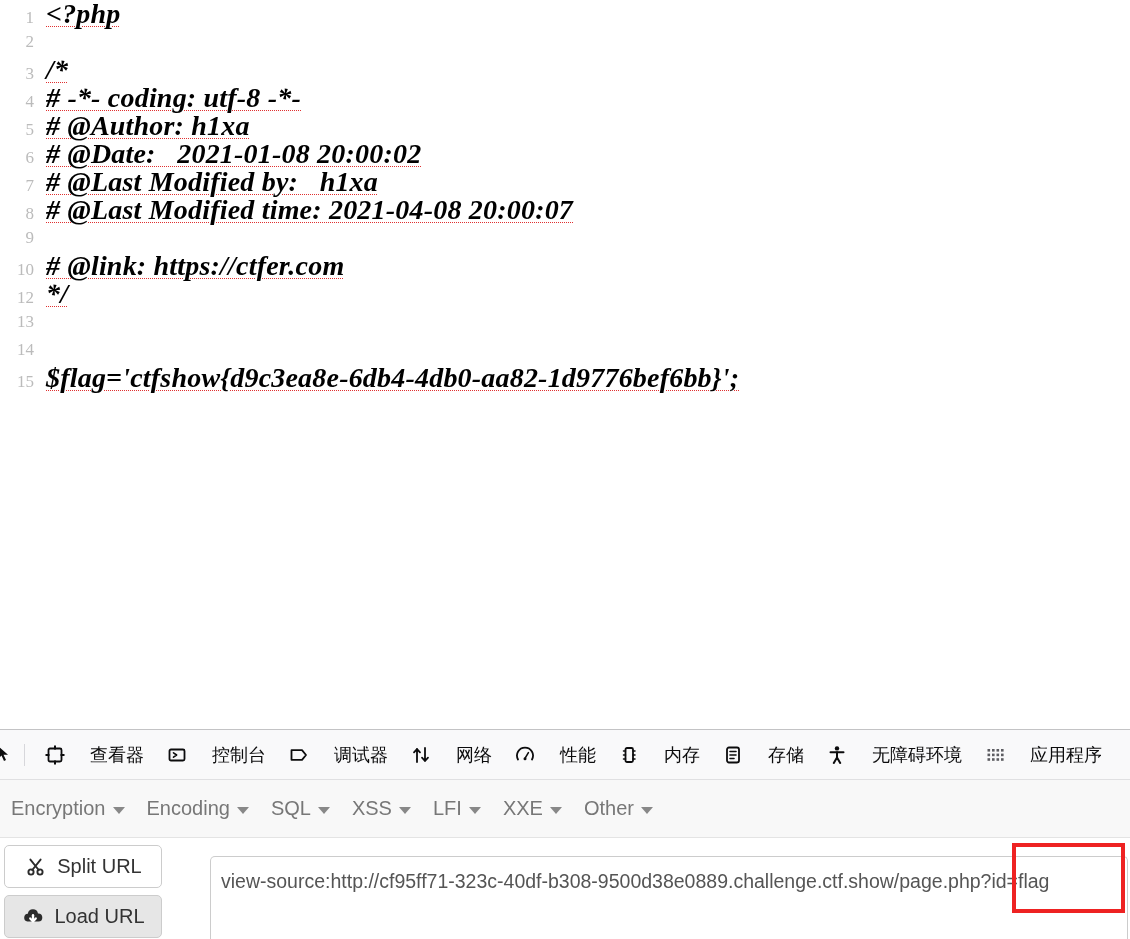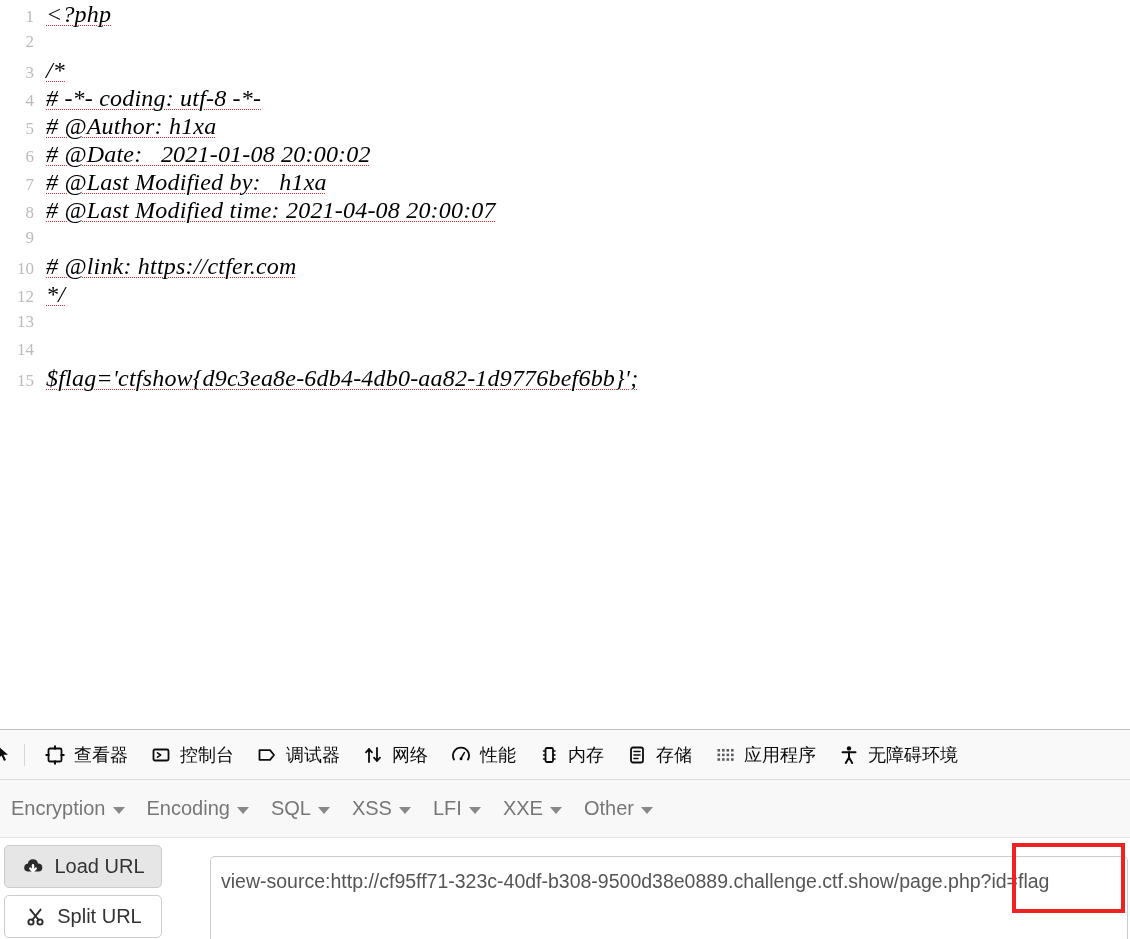--- a/index.html
+++ b/index.html
@@ -38,22 +38,22 @@
     font-size: 17px;
     -webkit-user-select: none;
     user-select: none;
   }
 
   .line-code {
     padding-left: 12px;
     white-space: pre;
     font-family: "Liberation Serif", serif;
     font-style: italic;
-    font-weight: normal;
-    font-size: 24px;
+    font-weight: bold;
+    font-size: 28px;
     color: #000000;
     letter-spacing: 0.2px;
   }
 
   
   .line-code.spell {
     text-decoration: underline;
     text-decoration-color: #e03030;
     text-decoration-style: dotted;
     text-decoration-thickness: 1px;
@@ -99,21 +99,21 @@
     width: 1px;
     height: 22px;
     background: #d7d7db;
     margin: 0 8px 0 4px;
   }
 
   .dt-tab {
     flex: 0 0 auto;
     display: flex;
     align-items: center;
-    gap: 8px;
+    gap: 24px;
     height: 40px;
     padding: 0 11px;
     color: #0c0c0d;
     font-size: 18px;
     white-space: nowrap;
   }
 
   .dt-tab .dt-icon {
     width: 22px;
     height: 22px;
@@ -386,20 +386,31 @@
     </div>
 
     <div class="dt-tab">
       <span class="dt-icon">
         <svg width="20" height="20" viewBox="0 0 20 20">
           <rect x="4" y="2.5" width="12" height="15" rx="2" fill="none" stroke="#0c0c0d" stroke-width="1.8"></rect>
           <path d="M7 6.5 h6 M7 10 h6 M7 13.5 h4" stroke="#0c0c0d" stroke-width="1.6" stroke-linecap="round"></path>
         </svg>
       </span>
       <span>存储</span>
+    </div>
+
+    <div class="dt-tab">
+      <span class="dt-icon">
+        <svg width="20" height="20" viewBox="0 0 20 20">
+          <circle cx="10" cy="3.4" r="2.2" fill="#0c0c0d"></circle>
+          <path d="M3.5 7.2 h13" stroke="#0c0c0d" stroke-width="2" stroke-linecap="round"></path>
+          <path d="M10 7.2 V12.6 M10 12.6 L6.8 18 M10 12.6 L13.2 18" stroke="#0c0c0d" stroke-width="2" stroke-linecap="round"></path>
+        </svg>
+      </span>
+      <span>无障碍环境</span>
     </div>
 
     <div class="dt-tab">
       <span class="dt-icon">
         <svg width="20" height="20" viewBox="0 0 20 20">
           <g fill="#5c5c61">
             <rect x="2.5" y="4" width="2.6" height="2.6"></rect>
             <rect x="7" y="4" width="2.6" height="2.6"></rect>
             <rect x="11.5" y="4" width="2.6" height="2.6"></rect>
             <rect x="16" y="4" width="2.6" height="2.6"></rect>
@@ -410,31 +421,20 @@
             <rect x="2.5" y="13.2" width="2.6" height="2.6"></rect>
             <rect x="7" y="13.2" width="2.6" height="2.6"></rect>
             <rect x="11.5" y="13.2" width="2.6" height="2.6"></rect>
             <rect x="16" y="13.2" width="2.6" height="2.6"></rect>
           </g>
         </svg>
       </span>
       <span>应用程序</span>
     </div>
 
-    <div class="dt-tab">
-      <span class="dt-icon">
-        <svg width="20" height="20" viewBox="0 0 20 20">
-          <circle cx="10" cy="3.4" r="2.2" fill="#0c0c0d"></circle>
-          <path d="M3.5 7.2 h13" stroke="#0c0c0d" stroke-width="2" stroke-linecap="round"></path>
-          <path d="M10 7.2 V12.6 M10 12.6 L6.8 18 M10 12.6 L13.2 18" stroke="#0c0c0d" stroke-width="2" stroke-linecap="round"></path>
-        </svg>
-      </span>
-      <span>无障碍环境</span>
-    </div>
-
   </div>
 </div>
 
 <div id="hackbar">
 
   <div id="hackbar-menu">
     <div class="hb-menu-item">
       <span>Encryption</span>
       <span class="caret-down"></span>
     </div>
@@ -460,41 +460,41 @@
     </div>
     <div class="hb-menu-item">
       <span>Other</span>
       <span class="caret-down"></span>
     </div>
   </div>
 
   <div id="hackbar-body">
 
     <div id="hb-buttons">
+      <div class="hb-btn plain">
+        <span class="hb-icon">
+          <svg width="22" height="20" viewBox="0 0 22 20">
+            <circle cx="6" cy="15" r="2.6" fill="none" stroke="#2b2b2b" stroke-width="1.9"></circle>
+            <circle cx="15" cy="15" r="2.6" fill="none" stroke="#2b2b2b" stroke-width="1.9"></circle>
+            <path d="M7.3 13 L15.6 2.6 M13.7 13 L5.4 2.6" stroke="#2b2b2b" stroke-width="1.9" stroke-linecap="round"></path>
+          </svg>
+        </span>
+        <span>Split URL</span>
+      </div>
+
       <div class="hb-btn primary">
         <span class="hb-icon">
           <svg width="22" height="20" viewBox="0 0 22 20">
             <path d="M5.4 14.6 A4 4 0 0 1 5.8 6.7 A5.2 5.2 0 0 1 16 6.4 A3.9 3.9 0 0 1 16.4 14.6 Z" fill="#2b2b2b"></path>
             <path d="M11 8.2 V13.6" stroke="#ffffff" stroke-width="2.4" stroke-linecap="round"></path>
             <path d="M8.2 11.4 L11 14.4 L13.8 11.4" fill="none" stroke="#ffffff" stroke-width="2.2" stroke-linecap="round" stroke-linejoin="round"></path>
           </svg>
         </span>
         <span>Load URL</span>
       </div>
-
-      <div class="hb-btn plain">
-        <span class="hb-icon">
-          <svg width="22" height="20" viewBox="0 0 22 20">
-            <circle cx="6" cy="15" r="2.6" fill="none" stroke="#2b2b2b" stroke-width="1.9"></circle>
-            <circle cx="15" cy="15" r="2.6" fill="none" stroke="#2b2b2b" stroke-width="1.9"></circle>
-            <path d="M7.3 13 L15.6 2.6 M13.7 13 L5.4 2.6" stroke="#2b2b2b" stroke-width="1.9" stroke-linecap="round"></path>
-          </svg>
-        </span>
-        <span>Split URL</span>
-      </div>
     </div>
 
     <div id="hb-url-wrap">
       <textarea id="hb-url-input" spellcheck="false" placeholder="Enter URL here" style="">view-source:http://cf95ff71-323c-40df-b308-9500d38e0889.challenge.ctf.show/page.php?id=flag</textarea>
     </div>
 
   </div>
 </div>
 
 <div id="annotation-box" style="border-color: rgb(238, 34, 34);"></div>

